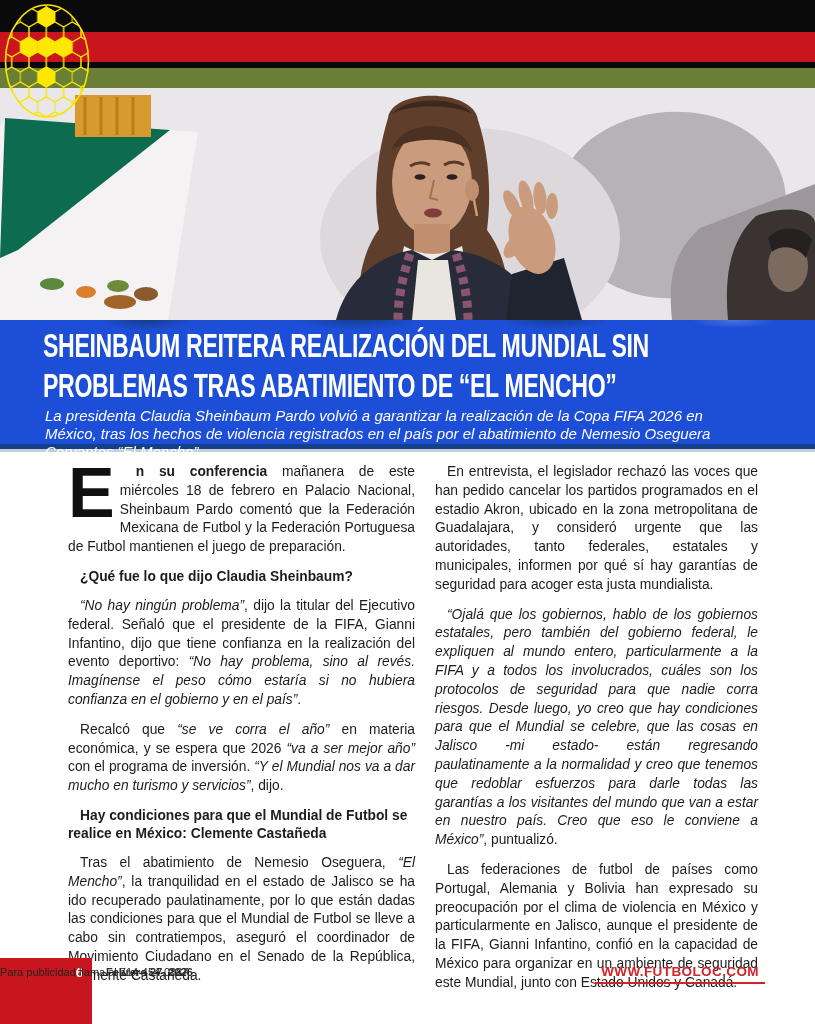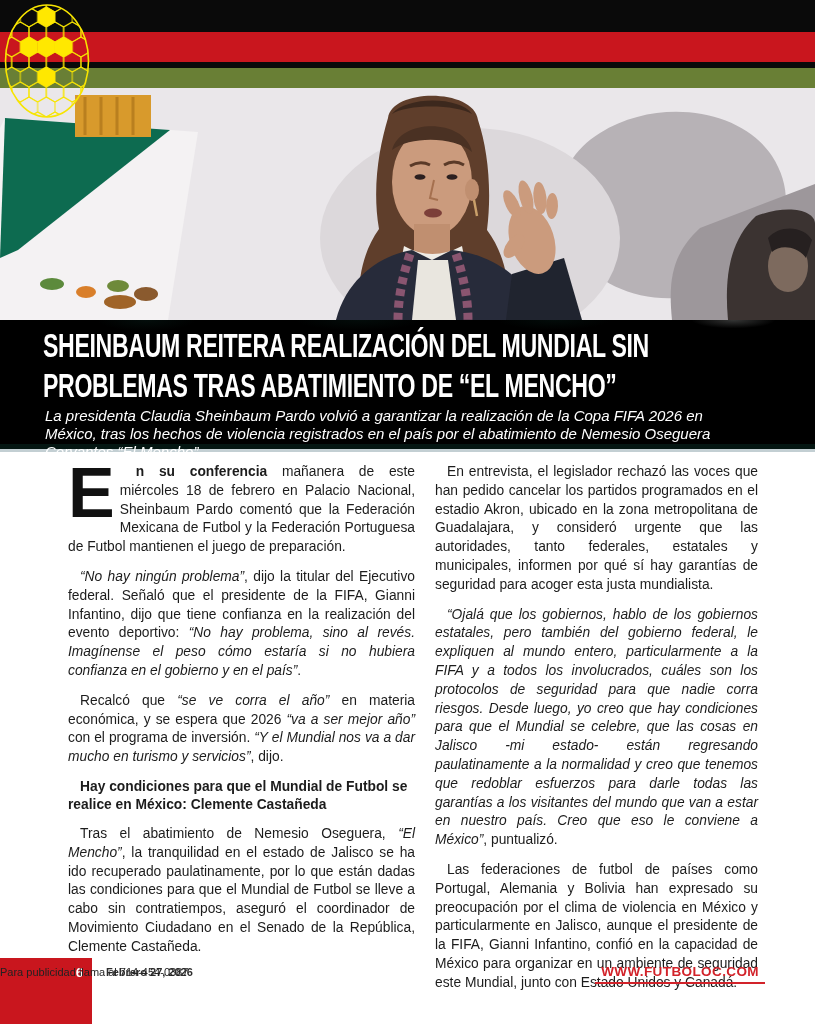--- a/index.html
+++ b/index.html
@@ -11,21 +11,21 @@
   .bar-black{height:32px;background:#0a0a0a;}
   .bar-red{height:30px;background:#c9161e;}
   .bar-thin{height:6px;background:#0a0a0a;}
   .bar-olive{height:20px;background:#697f35;}
   .logo{position:absolute;left:3px;top:2px;z-index:5;}
   
   .hero{position:relative;height:232px;background:#eae7ea;overflow:hidden;}
   .hero svg{display:block;}
   
   .banner{
-    position:relative;height:129px;background:#000000;
+    position:relative;height:129px;background:#1d4ed8;
     border-bottom:3px solid #c3cfd3;
     box-shadow:inset 0 -5px 0 rgba(8,48,40,.45);
   }
   .banner::before{
     content:"";position:absolute;left:0;right:0;top:0;height:26px;pointer-events:none;
     background:
       radial-gradient(70px 16px at 18% 0,rgba(8,34,28,.40),transparent 70%),
       radial-gradient(90px 15px at 44% 0,rgba(8,34,28,.35),transparent 70%),
       radial-gradient(80px 14px at 68% 0,rgba(8,34,28,.35),transparent 70%),
       radial-gradient(60px 12px at 90% 0,rgba(240,244,242,.22),transparent 70%);
@@ -172,20 +172,21 @@
     <h1 class="headline">
       <span class="hl-line">SHEINBAUM REITERA REALIZACIÓN DEL MUNDIAL SIN</span>
       <span class="hl-line">PROBLEMAS TRAS ABATIMIENTO DE “EL MENCHO”</span>
     </h1>
     <p class="deck">La presidenta Claudia Sheinbaum Pardo volvió a garantizar la realización de la Copa FIFA 2026 en México, tras los hechos de violencia registrados en el país por el abatimiento de Nemesio Oseguera Cervantes “El Mencho”.</p>
   </section>
 
   <main class="article">
     <div class="col col-left">
         <p class="para lead"><span class="dropcap">E</span><span style="font-weight: 700; padding-left: 16px;">n su conferencia </span><span>mañanera de este miércoles 18 de febrero en Palacio Nacional, Sheinbaum Pardo comentó que la Federación Mexicana de Futbol y la Federación Portuguesa de Futbol mantienen el juego de preparación.</span></p>
+        <h3 class="subhead">¿Qué fue lo que dijo Claudia Sheinbaum?</h3>
         <p class="para"><span style="font-style: italic;">“No hay ningún problema”</span><span>, dijo la titular del Ejecutivo federal. Señaló que el presidente de la FIFA, Gianni Infantino, dijo que tiene confianza en la realización del evento deportivo: </span><span style="font-style: italic;">“No hay problema, sino al revés. Imagínense el peso cómo estaría si no hubiera confianza en el gobierno y en el país”</span><span>.</span></p>
         <p class="para"><span>Recalcó que </span><span style="font-style: italic;">“se ve corra el año”</span><span> en materia económica, y se espera que 2026 </span><span style="font-style: italic;">“va a ser mejor año”</span><span> con el programa de inversión. </span><span style="font-style: italic;">“Y el Mundial nos va a dar mucho en turismo y servicios”</span><span>, dijo.</span></p>
         <h3 class="subhead">Hay condiciones para que el Mundial de Futbol se realice en México: Clemente Castañeda</h3>
         <p class="para"><span>Tras el abatimiento de Nemesio Oseguera, </span><span style="font-style: italic;">“El Mencho”</span><span>, la tranquilidad en el estado de Jalisco se ha ido recuperado paulatinamente, por lo que están dadas las condiciones para que el Mundial de Futbol se lleve a cabo sin contratiempos, aseguró el coordinador de Movimiento Ciudadano en el Senado de la República, Clemente Castañeda.</span></p>
       </div>
     <div class="col col-right">
         <p class="para"><span>En entrevista, el legislador rechazó las voces que han pedido cancelar los partidos programados en el estadio Akron, ubicado en la zona metropolitana de Guadalajara, y consideró urgente que las autoridades, tanto federales, estatales y municipales, informen por qué sí hay garantías de seguridad para acoger esta justa mundialista.</span></p>
         <p class="para"><span style="font-style: italic;">“Ojalá que los gobiernos, hablo de los gobiernos estatales, pero también del gobierno federal, le expliquen al mundo entero, particularmente a la FIFA y a todos los involucrados, cuáles son los protocolos de seguridad para que nadie corra riesgos. Desde luego, yo creo que hay condiciones para que el Mundial se celebre, que las cosas en Jalisco -mi estado- están regresando paulatinamente a la normalidad y creo que tenemos que redoblar esfuerzos para darle todas las garantías a los visitantes del mundo que van a estar en nuestro país. Creo que eso le conviene a México”</span><span>, puntualizó.</span></p>
         <p class="para"><span>Las federaciones de futbol de países como Portugal, Alemania y Bolivia han expresado su preocupación por el clima de violencia en México y particularmente en Jalisco, aunque el presidente de la FIFA, Gianni Infantino, confió en la capacidad de México para organizar en un ambiente de seguridad este Mundial, junto con Estado Unidos y Canadá.</span></p>
       </div>

